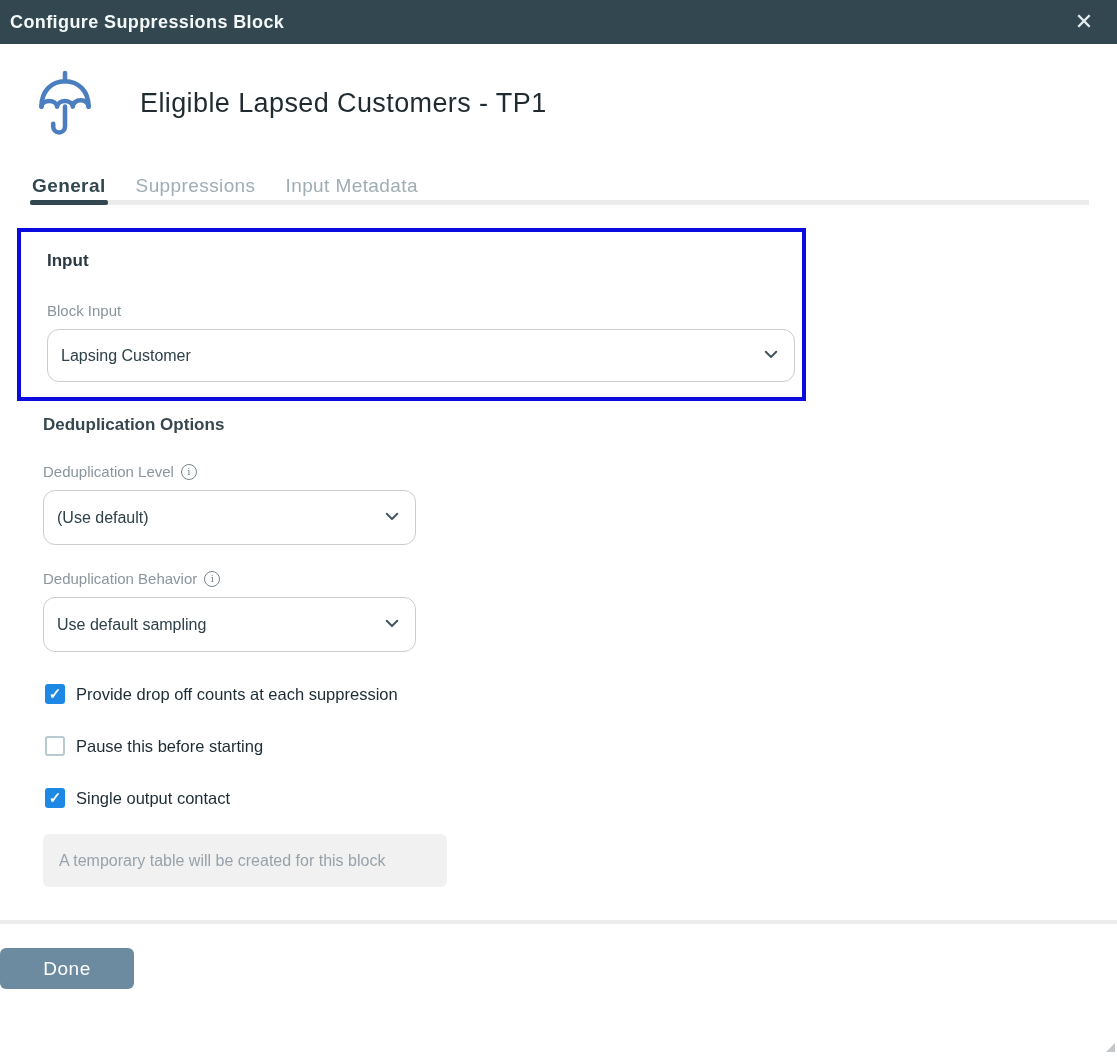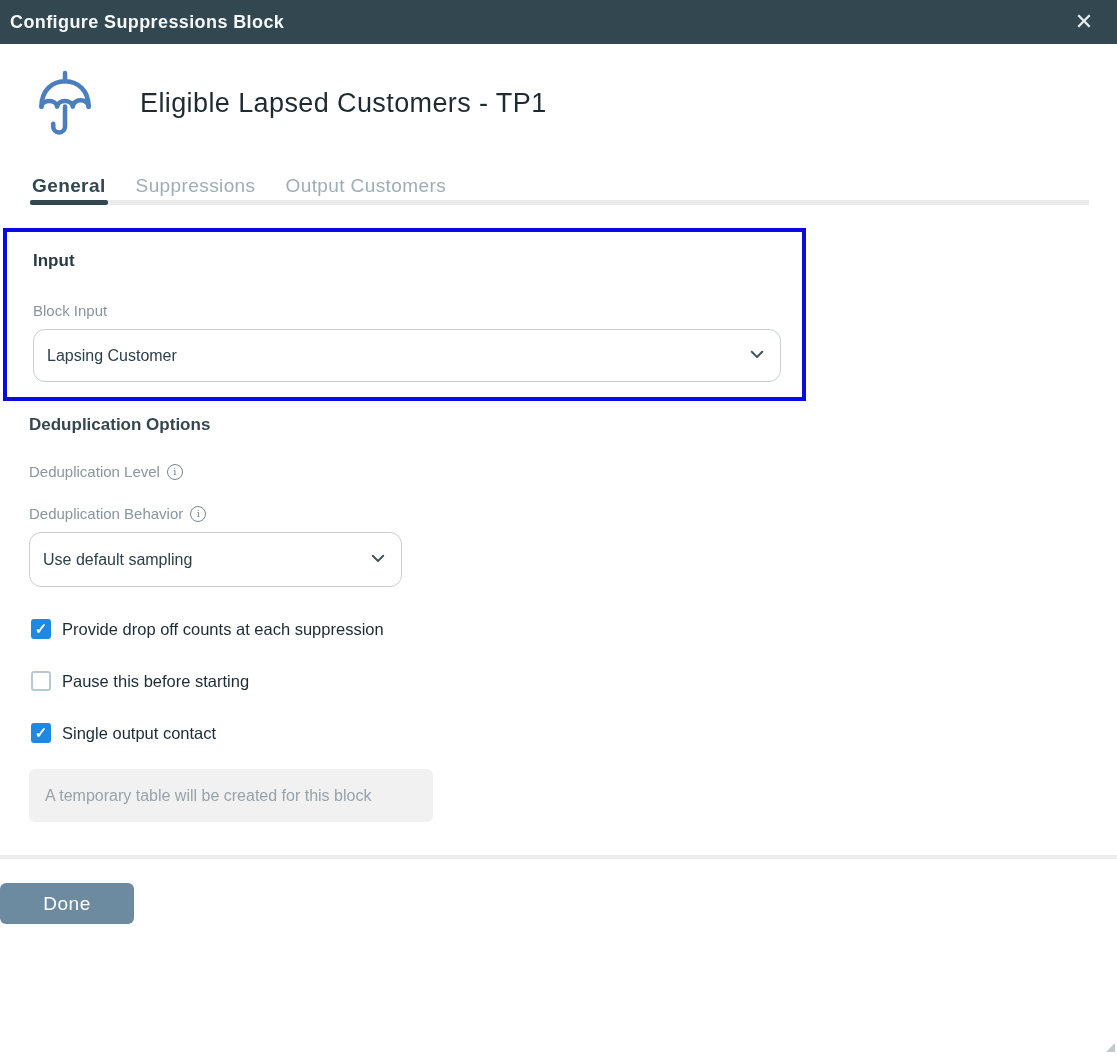--- a/index.html
+++ b/index.html
@@ -23,21 +23,21 @@
   .tabs { position:relative; padding:0 30px; height:45px; }
   .tabs-track { position:absolute; left:30px; right:28px; bottom:0; height:5px; background:#ebebeb; }
   .tab-list { display:flex; gap:26px; height:100%; }
   .tab { font-size:19px; letter-spacing:.4px; color:#9fadb4; padding:6px 2px 0 2px;
     position:relative; cursor:pointer; display:flex; align-items:center; }
   .tab.active { color:#32474f; font-weight:600; }
   .tab.active::after { content:""; position:absolute; left:0; right:0; bottom:0;
     height:5px; background:#32474f; border-radius:2px; z-index:2; }
 
   
-  .content { padding:0; }
+  .content { padding:0;margin-left:14px; }
   .section-heading { font-size:17px; font-weight:700; color:#37474f; }
   .field-label { font-size:15px; color:#8a959d; display:flex; align-items:center; gap:7px; }
 
   .input-highlight { margin:23px 311px 0 3px; border:4px solid #0b0be0; padding:19px 26px 15px 26px; }
   .input-highlight .section-heading { font-weight:600; color:#2b3a42; }
   .input-highlight .field-label { margin-top:31px; }
 
   .select-box { position:relative; margin-top:10px; border:1px solid #c9cdd0; border-radius:12px;
     height:53px; display:flex; align-items:center; padding:0 44px 0 13px;
     font-size:16px; color:#2e4049; cursor:pointer; background:#fff; }
@@ -103,21 +103,21 @@
 
 <div class="tabs">
   <div class="tab-list">
     <div class="tab active">
       <span>General</span>
     </div>
     <div class="tab">
       <span>Suppressions</span>
     </div>
     <div class="tab">
-      <span>Output Customers</span>
+      <span>Input Metadata</span>
     </div>
   </div>
   <div class="tabs-track"></div>
 </div>
 
 <div class="content">
 
   <div class="input-highlight">
     <div class="section-heading">Input</div>
     <div class="field-label">Block Input</div>
@@ -129,20 +129,28 @@
           </svg>
       </span>
     </div>
   </div>
 
   <div class="section-heading dedup-heading">Deduplication Options</div>
 
   <div class="field-label lbl-level">
     <span>Deduplication Level</span>
     <span class="info-icon"></span>
+  </div>
+  <div class="select-box sel-med dd-left">
+    <span>(Use default)</span>
+    <span class="chev">
+      <svg width="18" height="18" viewBox="0 0 24 24" fill="none" stroke="#42555e" stroke-width="2.6" stroke-linecap="round" stroke-linejoin="round">
+          <polyline points="5 9 12 16 19 9"></polyline>
+        </svg>
+    </span>
   </div>
 
   <div class="field-label lbl-behavior">
     <span>Deduplication Behavior</span>
     <span class="info-icon"></span>
   </div>
   <div class="select-box sel-med dd-left">
     <span>Use default sampling</span>
     <span class="chev">
       <svg width="18" height="18" viewBox="0 0 24 24" fill="none" stroke="#42555e" stroke-width="2.6" stroke-linecap="round" stroke-linejoin="round">

